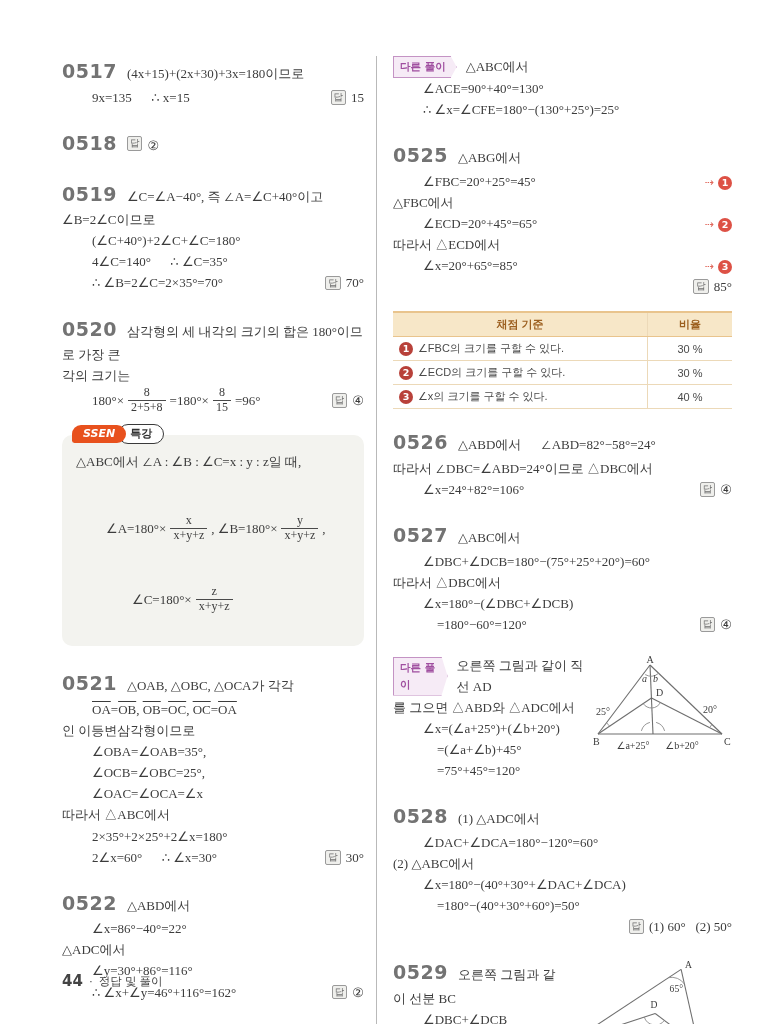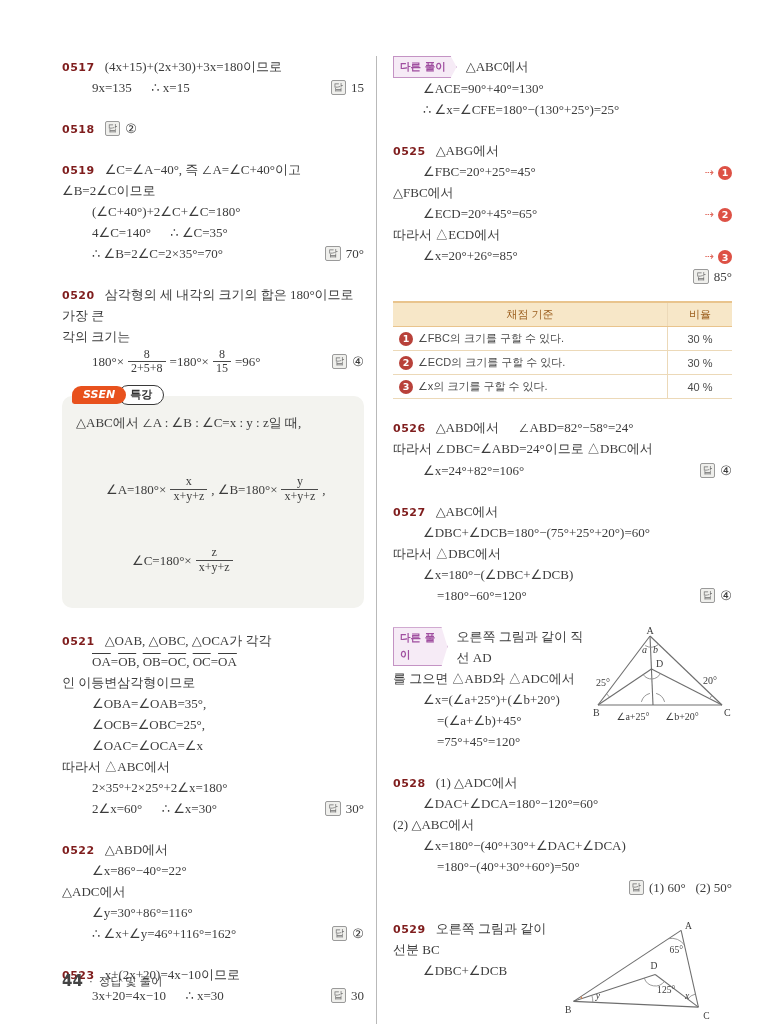--- a/index.html
+++ b/index.html
@@ -15,21 +15,21 @@
   .blk { margin-bottom:20px; }
   .blk-tight { margin-bottom:4px; }
   .line { line-height:1.62; white-space:pre-wrap; }
   .line span { white-space:pre-wrap; }
   .flex { display:flex; align-items:baseline; }
   .ind  { padding-left:30px; }
   .ind2 { padding-left:44px; }
 
   .pnum {
     font-family:"DejaVu Sans", sans-serif; font-weight:bold;
-    color:#7f1d1d; font-size:11px; letter-spacing:0.5px; margin-right:10px;
+    color:#737373; font-size:19px; letter-spacing:0.5px; margin-right:10px;
   }
   .ansr { margin-left:auto; display:inline-flex; align-items:baseline; white-space:nowrap; padding-left:8px; }
   .abox {
     font-family:"DejaVu Sans", sans-serif; font-size:9.5px; color:#6f6f6f;
     border:1px solid #9a9a9a; background:#efefec; border-radius:2px;
     padding:1px 2px; margin-right:5px; line-height:1.15; align-self:center;
   }
   .ansv { color:#3c3c3c; }
 
   .frac { display:inline-flex; flex-direction:column; align-items:center; vertical-align:middle; margin:0 4px; line-height:1.15; font-size:12px; }
@@ -61,21 +61,21 @@
   .marker { margin-left:auto; display:inline-flex; align-items:center; gap:4px; color:#e0685c; font-family:"DejaVu Sans", sans-serif; font-size:11px; }
   .mcirc {
     width:14px; height:14px; border-radius:50%; background:#dd5145; color:#fff;
     display:inline-flex; align-items:center; justify-content:center;
     font-size:9.5px; font-weight:bold; font-family:"DejaVu Sans", sans-serif;
   }
   .mcirc.dark { background:#b8413a; margin-right:5px; flex:0 0 auto; }
 
   table.rubric { width:100%; border-collapse:collapse; font-family:"Liberation Sans", sans-serif; font-size:11px; margin:14px 0 18px 0; }
   table.rubric th {
-    background:#f7e7c8; color:#9c5f1f; font-weight:normal; padding:4px 7px;
+    background:#f7e7c8; color:#9c5f1f; font-weight:bold; padding:4px 17px;
     border-top:2px solid #e9c48d; border-bottom:1px solid #e9c48d;
   }
   table.rubric th.ratio, table.rubric td.ratio { width:50px; text-align:center; border-left:1px solid #ecd9b8; }
   table.rubric td { padding:4px 6px; border-bottom:1px solid #ecd9b8; color:#4a4a4a; }
   table.rubric td .crit { display:inline-flex; align-items:center; }
 
   .duo { display:flex; align-items:flex-start; }
   .duo .txt { flex:1 1 auto; min-width:0; }
   .duo .fig { flex:0 0 auto; padding-left:4px; }
 
@@ -183,21 +183,21 @@
       <div class="line ind">∠ACE=90°+40°=130°</div>
       <div class="line ind">∴ ∠x=∠CFE=180°−(130°+25°)=25°</div>
     </div>
 
     <div class="blk-tight">
       <div class="line"><span class="pnum">0525</span><span>△ABG에서</span></div>
       <div class="line ind flex"><span>∠FBC=20°+25°=45°</span><span class="marker"><span>⇢</span><span class="mcirc">1</span></span></div>
       <div class="line">△FBC에서</div>
       <div class="line ind flex"><span>∠ECD=20°+45°=65°</span><span class="marker"><span>⇢</span><span class="mcirc">2</span></span></div>
       <div class="line">따라서 △ECD에서</div>
-      <div class="line ind flex"><span>∠x=20°+26°=85°</span><span class="marker"><span>⇢</span><span class="mcirc">3</span></span></div>
+      <div class="line ind flex"><span>∠x=20°+65°=85°</span><span class="marker"><span>⇢</span><span class="mcirc">3</span></span></div>
       <div class="line flex"><span class="ansr"><span class="abox">답</span><span class="ansv">85°</span></span></div>
     </div>
 
     <table class="rubric">
       <tbody>
           <tr>
         <th>채점 기준</th>
         <th class="ratio">비율</th>
       </tr>
       <tr>

